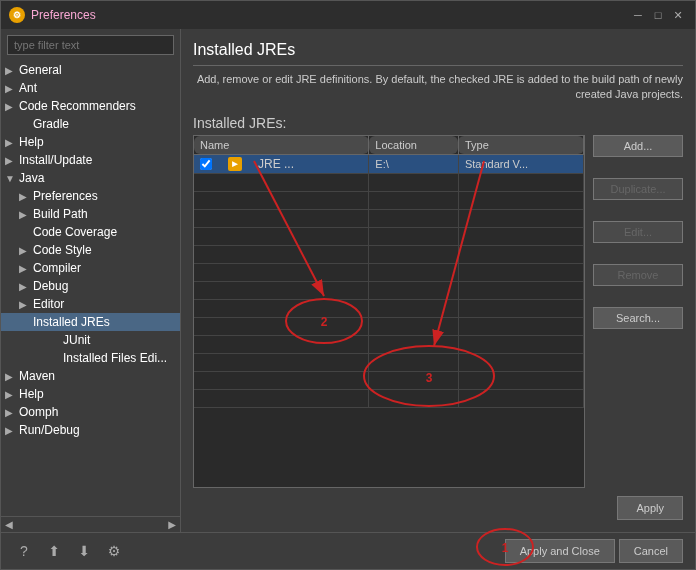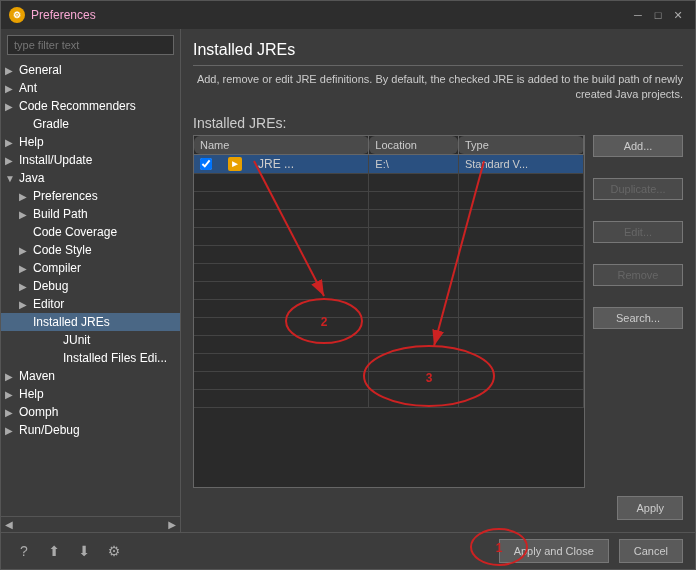--- a/index.html
+++ b/index.html
@@ -53,21 +53,21 @@
 
     .jres-buttons { display: flex; flex-direction: column; gap: 21px; width: 90px; }
     .jres-btn { background: #5a5a5a; border: 1px solid #777; color: #ccc; padding: 4px 8px; cursor: pointer; font-size: 11px; text-align: center; }
     .jres-btn:disabled, .jres-btn.disabled { color: #666; cursor: default; background: #4a4a4a; }
     .apply-row { display: flex; justify-content: flex-end; padding-right: 0; margin-top: 8px; }
     .apply-btn { background: #5a5a5a; border: 1px solid #777; color: #ccc; padding: 5px 18px; cursor: pointer; font-size: 11px; }
 
     .footer { background: #3c3c3c; border-top: 1px solid #555; padding: 6px 12px; display: flex; align-items: center; justify-content: space-between; flex-shrink: 0; }
     .footer-icons { display: flex; gap: 8px; }
     .footer-icon { width: 22px; height: 22px; display: flex; align-items: center; justify-content: center; color: #aaa; cursor: pointer; font-size: 14px; }
-    .footer-buttons { display: flex; gap: 10px; }
+    .footer-buttons { display: flex; gap: 4px; }
     .footer-btn { background: #5a5a5a; border: 1px solid #777; color: #ccc; padding: 5px 14px; cursor: pointer; font-size: 11px; }
 
     
     .sidebar-scroll-btns { display: flex; justify-content: space-between; border-top: 1px solid #555; padding: 2px 4px; }
     .scroll-arrow { color: #aaa; cursor: pointer; font-size: 10px; background: none; border: none; }
 
     
     .annotation-svg { position: absolute; top: 0; left: 0; width: 100%; height: 100%; pointer-events: none; }
   </style>
 </head>

